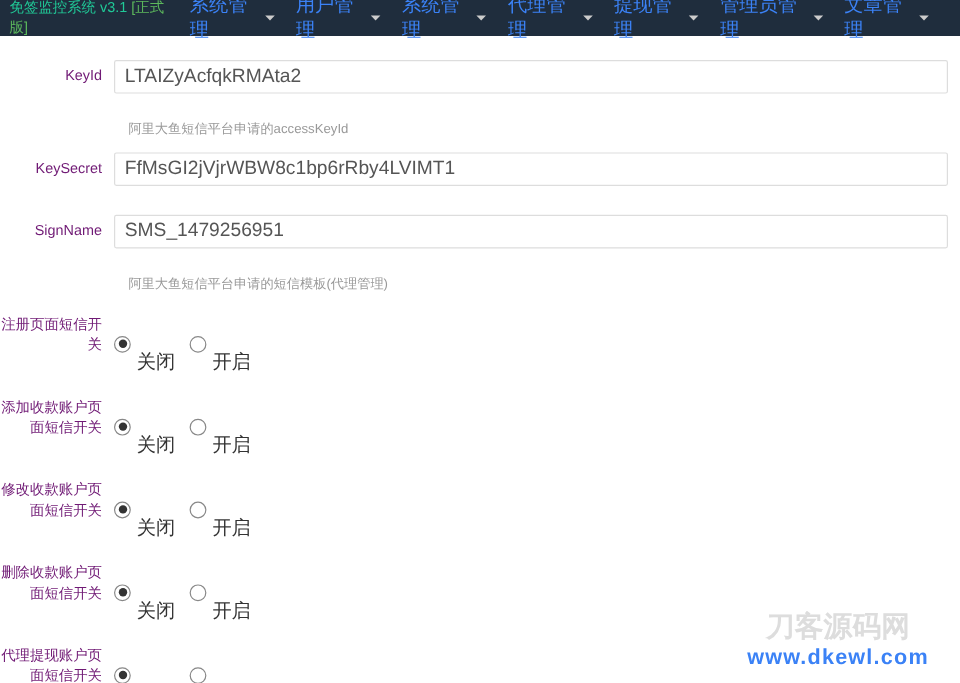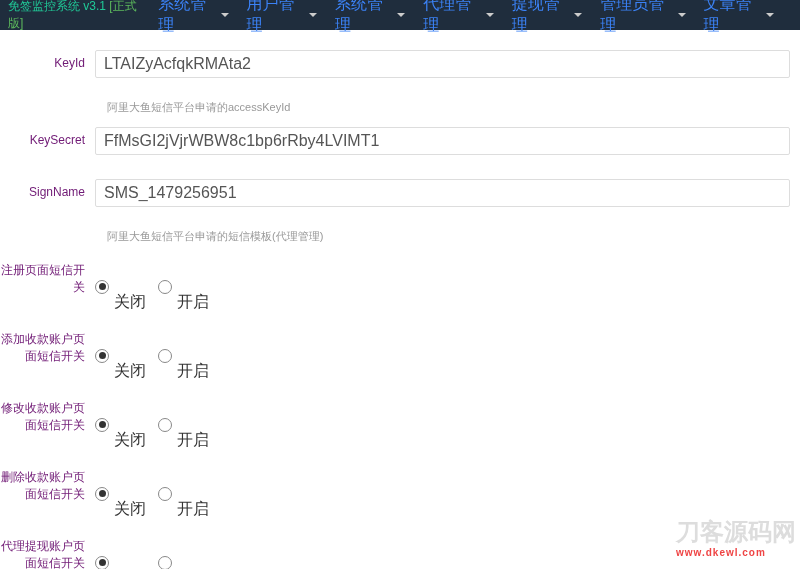--- a/index.html
+++ b/index.html
@@ -17,22 +17,22 @@
     .form-control-wrap { flex: 1; padding-right: 10px; }
     .form-control { width: 100%; height: 28px; padding: 4px 8px; border: 1px solid #ddd; border-radius: 2px; font-size: 16px; color: #555; }
     .help-text { color: #999; font-size: 11px; margin-top: 22px; padding-left: 12px; }
     
     .radio-group { display: flex; align-items: center; gap: 12px; padding-top: 4px; }
     .radio-item { display: flex; align-items: center; cursor: pointer; }
     .radio-circle { width: 14px; height: 14px; border: 1px solid #888; border-radius: 50%; margin-right: 5px; display: flex; align-items: center; justify-content: center; }
     .radio-circle.checked::after { content: ''; width: 7px; height: 7px; background: #333; border-radius: 50%; }
     .radio-label { font-size: 16px; color: #333; margin-top: 32px; }
     
-    .watermark { position: fixed; right: 4px; bottom: 10px; font-size: 24px; font-weight: bold; color: #ddd; text-align: left; line-height: 1.2; }
-    .watermark-url { font-size: 10px; color: #ef4444; letter-spacing: 1px; }
+    .watermark { position: fixed; right: 26px; bottom: 10px; font-size: 24px; font-weight: bold; color: #ddd; text-align: center; line-height: 1.2; }
+    .watermark-url { font-size: 18px; color: #3b82f6; letter-spacing: 1px; }
   </style>
 </head>
 <body>
 
 <div class="navbar">
   <span class="navbar-brand">
     <span>免签监控系统 v3.1 </span><span class="badge">[正式版]</span>
   </span>
   <div class="nav-item">
       <span>系统管理</span>

